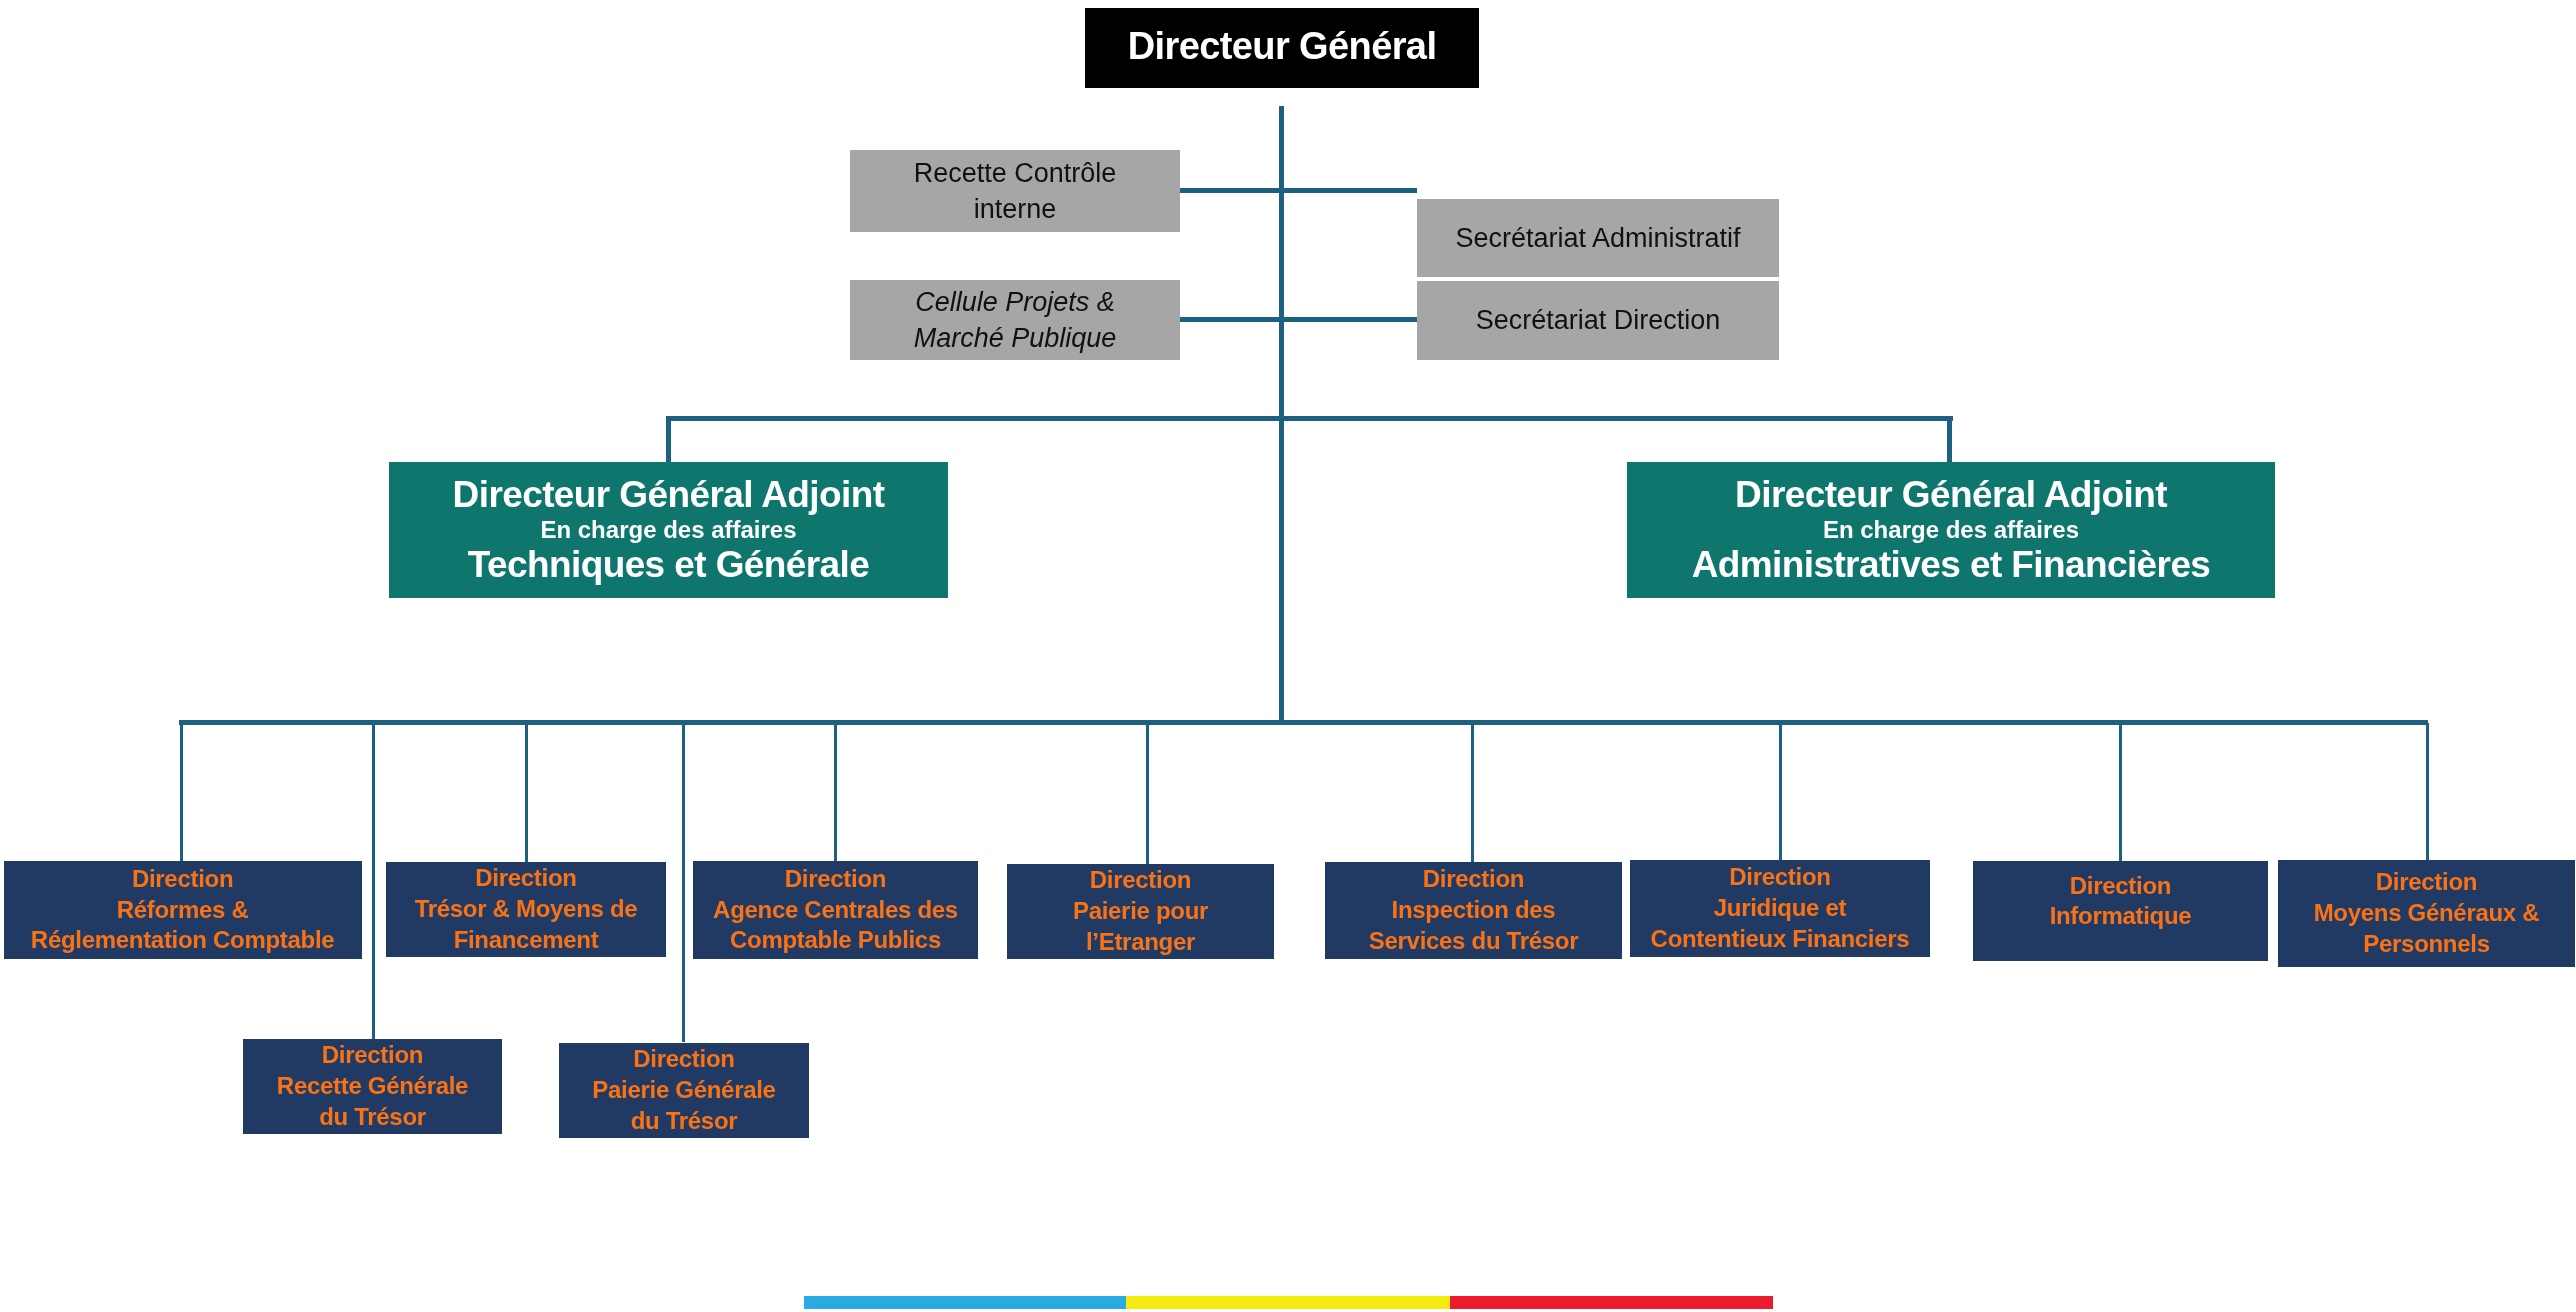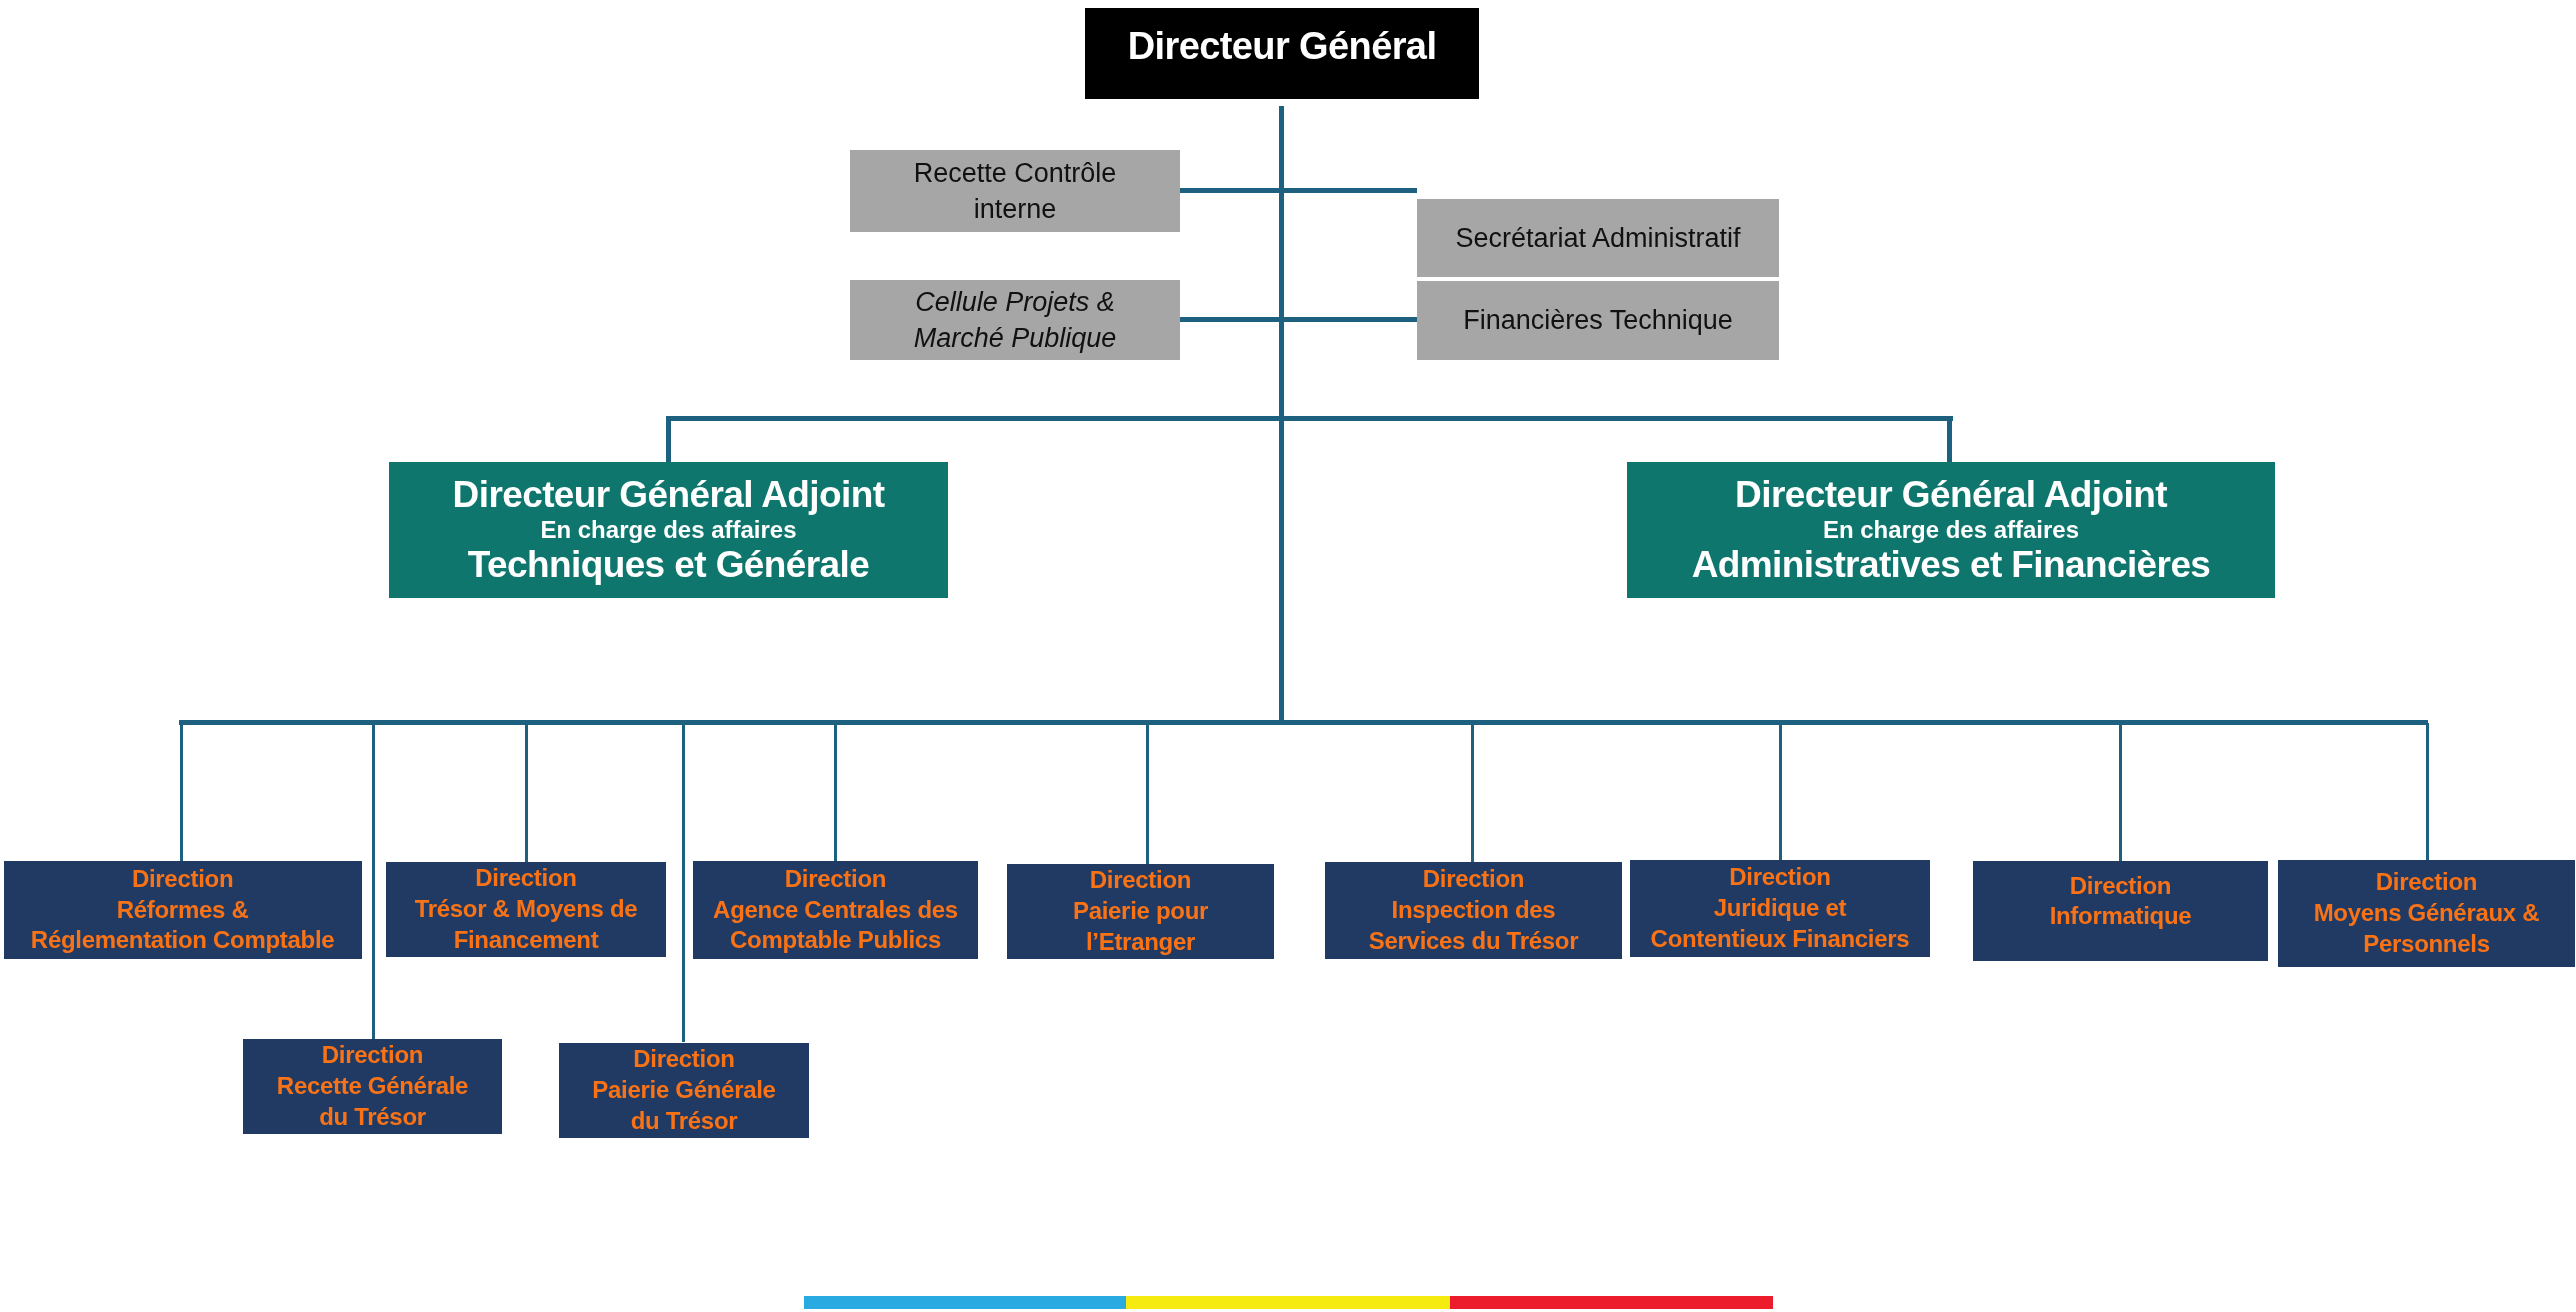--- a/index.html
+++ b/index.html
@@ -90,37 +90,37 @@
   <div class="line" style="left:372px; top:723px; width:3px; height:316px;"></div>
   <div class="line" style="left:525px; top:723px; width:3px; height:139px;"></div>
   <div class="line" style="left:682px; top:723px; width:3px; height:319px;"></div>
   <div class="line" style="left:834px; top:723px; width:3px; height:138px;"></div>
   <div class="line" style="left:1146px; top:723px; width:3px; height:141px;"></div>
   <div class="line" style="left:1471px; top:723px; width:3px; height:139px;"></div>
   <div class="line" style="left:1779px; top:723px; width:3px; height:137px;"></div>
   <div class="line" style="left:2119px; top:723px; width:3px; height:138px;"></div>
   <div class="line" style="left:2426px; top:723px; width:3px; height:137px;"></div>
 
-  <div class="box root-box" style="left:1085px; top:8.3px; width:394px; height:91px;">
+  <div class="box root-box" style="left:1085px; top:8.3px; width:394px; height:80px;">
     <span>Directeur Général</span>
   </div>
 
   <div class="box staff-box" style="left:850px; top:150px; width:330px; height:82px;">
     <span>Recette Contrôle
 interne</span>
   </div>
   <div class="box staff-box" style="left:1417px; top:153px; width:362px; height:78px;margin-top:46px;">
     <span>Secrétariat Administratif</span>
   </div>
   <div class="box staff-box" style="left:850px; top:280px; width:330px; height:80px;font-style:italic;">
     <span>Cellule Projets &amp;
 Marché Publique</span>
   </div>
   <div class="box staff-box" style="left:1417px; top:281px; width:362px; height:79px;">
-    <span>Financières Technique</span>
+    <span>Secrétariat Direction</span>
   </div>
 
   <div class="box deputy-box" style="left:389px; top:462px; width:559px; height:136px;">
     <span class="deputy-title">Directeur Général Adjoint</span>
     <span class="deputy-sub">En charge des affaires</span>
     <span class="deputy-scope">Techniques et Générale</span>
   </div>
   <div class="box deputy-box" style="left:1627px; top:462px; width:648px; height:136px;">
     <span class="deputy-title">Directeur Général Adjoint</span>
     <span class="deputy-sub">En charge des affaires</span>

